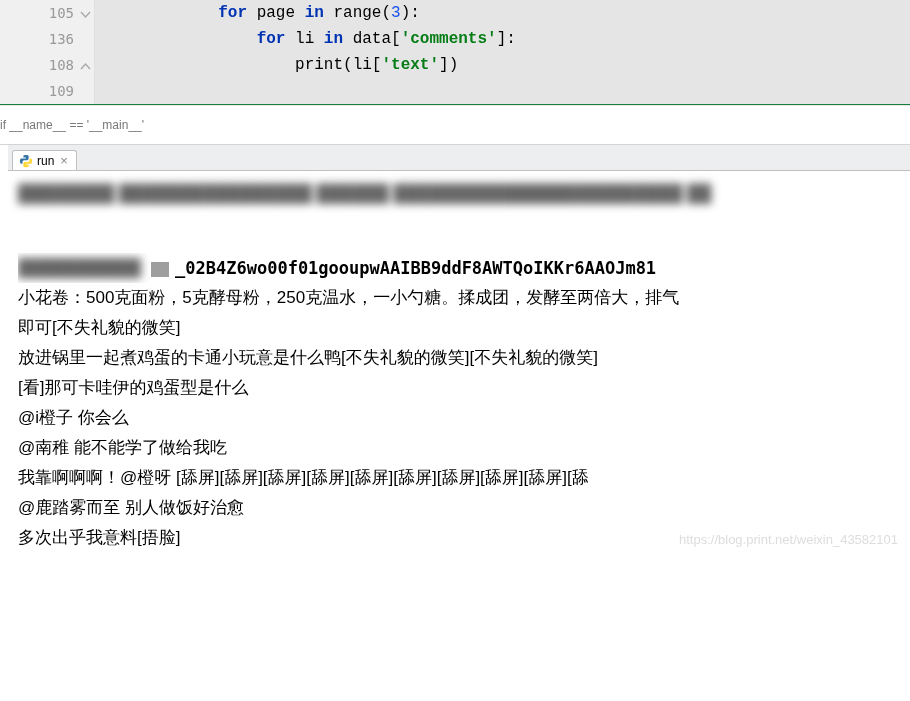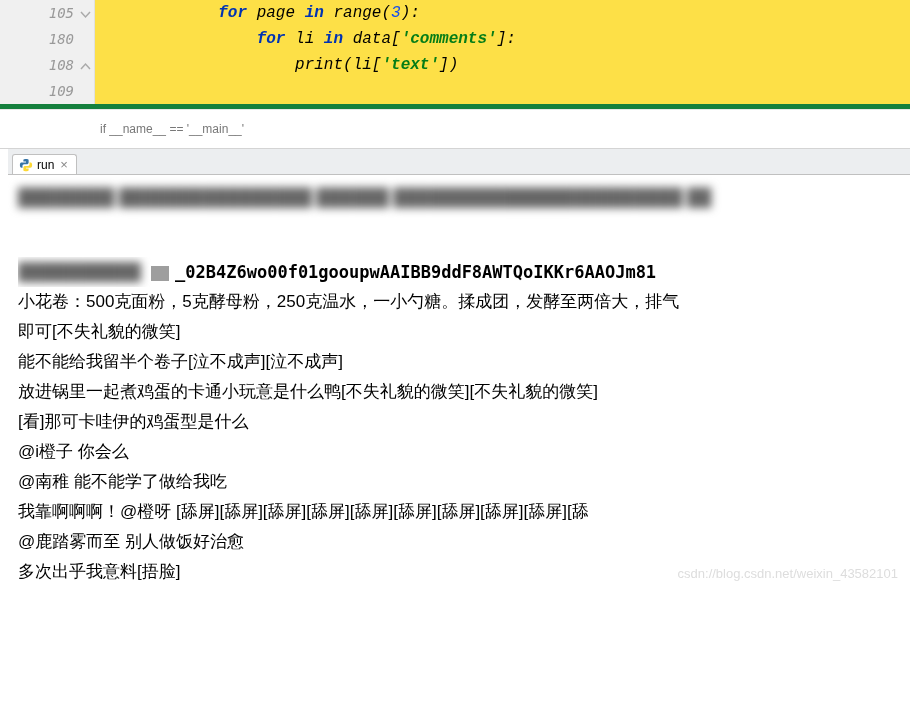--- a/index.html
+++ b/index.html
@@ -1,31 +1,31 @@
 <!DOCTYPE html>
 <html><head>
 <meta charset="utf-8">
 <style>
 * { margin: 0; padding: 0; box-sizing: border-box; }
 body { font-family: "Microsoft YaHei", "Segoe UI", sans-serif; background: #fff; width: 910px; height: 701px; overflow: hidden; }
 
-.editor-area { background: #fde047; border-bottom: 5px solid #15803d; font-style: italic; }
+.editor-area { background: #e5e5e5; border-bottom: 1px solid #15803d; }
 .code-line { display: flex; height: 26px; align-items: center; }
 .gutter { width: 95px; display: flex; align-items: center; justify-content: flex-end; padding-right: 20px; background: #f0f0f0; height: 100%; position: relative; border-right: 1px solid #e0e0e0; }
 .line-num { color: #999; font-family: Consolas, monospace; font-size: 14px; }
 .fold-icon { position: absolute; right: 2px; width: 13px; height: 13px; }
 .fold-icon svg { width: 13px; height: 13px; stroke: #aaa; fill: none; }
 .code-content { font-family: Consolas, "Courier New", monospace; font-size: 16px; padding-left: 8px; white-space: pre; }
 .c-kw { color: #0033b3; font-weight: bold; }
 .c-fn { color: #000; }
 .c-str { color: #067d17; font-weight: bold; }
 .c-num { color: #1750eb; }
 .c-plain { color: #000; margin-top: 20px; }
 
-.breadcrumb { background: #fff; border-top: 1px solid #e8e8e8; border-bottom: 1px solid #d4d4d4; height: 40px; display: flex; align-items: center; padding-left: 100px; font-size: 12px; color: #787878; font-family: "Segoe UI", sans-serif; }
+.breadcrumb { background: #fff; border-top: 1px solid #e8e8e8; border-bottom: 1px solid #d4d4d4; height: 40px; display: flex; align-items: center; font-size: 12px; color: #787878; font-family: "Segoe UI", sans-serif; }
 
 .tool-tab-bar { background: #eceef0; border-bottom: 1px solid #c0c0c0; height: 26px; display: flex; align-items: flex-end; padding-left: 4px; margin-left: 8px; }
 .tool-tab { background: #fff; border: 1px solid #c0c0c0; border-bottom: none; padding: 2px 8px 2px 6px; font-size: 12px; display: flex; align-items: center; gap: 4px; border-radius: 3px 3px 0 0; }
 .py-icon { width: 14px; height: 14px; display: inline-block; }
 .close-x { color: #888; font-size: 13px; margin-left: 2px; }
 
 .console { padding: 8px 10px 10px 18px; font-family: "Microsoft YaHei", Consolas, sans-serif; font-size: 17px; line-height: 30px; color: #000; position: relative; }
 .console .blurred { filter: blur(4px); color: #666; }
 .console-line { white-space: nowrap; overflow: hidden; }
 .mono { font-family: Consolas, monospace; font-weight: bold; letter-spacing: 0; margin-top: 44px; }
@@ -41,21 +41,21 @@
       <div class="gutter">
         <span class="line-num">105</span>
         <span class="fold-icon"><svg viewBox="0 0 13 13">
             <path d="M2 4 L6.5 9 L11 4" stroke-width="1.5"></path>
           </svg></span>
       </div>
       <div class="code-content"><span>            </span><span class="c-kw">for</span><span class="c-plain"> page </span><span class="c-kw">in</span><span class="c-plain"> </span><span class="c-fn">range</span><span class="c-plain">(</span><span class="c-num">3</span><span class="c-plain">):</span></div>
     </div>
     <div class="code-line">
       <div class="gutter">
-        <span class="line-num">180</span>
+        <span class="line-num">136</span>
       </div>
       <div class="code-content"><span>                </span><span class="c-kw">for</span><span class="c-plain"> li </span><span class="c-kw">in</span><span class="c-plain"> data[</span><span class="c-str">'comments'</span><span class="c-plain">]:</span></div>
     </div>
     <div class="code-line">
       <div class="gutter">
         <span class="line-num">108</span>
         <span class="fold-icon"><svg viewBox="0 0 13 13">
             <path d="M2 9 L6.5 4 L11 9" stroke-width="1.5"></path>
           </svg></span>
       </div>
@@ -84,22 +84,21 @@
     <span>run</span>
     <span class="close-x">×</span>
   </div>
 </div>
 
 <div class="console" id="console-root">
   <div class="console-line blurred">████████ ████████████████ ██████ ████████████████████████ ██</div>
     <div class="console-line mono"><span class="blurred">████████████   </span><span class="gray-block"></span><span>_02B4Z6wo00f01gooupwAAIBB9ddF8AWTQoIKKr6AAOJm81</span></div>
     <div class="console-line">小花卷：500克面粉，5克酵母粉，250克温水，一小勺糖。揉成团，发酵至两倍大，排气</div>
     <div class="console-line">即可[不失礼貌的微笑]</div>
-    <div class="console-line">能不能给我留半个卷子[泣不成声][泣不成声]</div>
     <div class="console-line">放进锅里一起煮鸡蛋的卡通小玩意是什么鸭[不失礼貌的微笑][不失礼貌的微笑]</div>
     <div class="console-line">[看]那可卡哇伊的鸡蛋型是什么</div>
     <div class="console-line">@i橙子  你会么</div>
     <div class="console-line">@南稚  能不能学了做给我吃</div>
     <div class="console-line">我靠啊啊啊！@橙呀  [舔屏][舔屏][舔屏][舔屏][舔屏][舔屏][舔屏][舔屏][舔屏][舔</div>
     <div class="console-line">@鹿踏雾而至  别人做饭好治愈</div>
     <div class="console-line">多次出乎我意料[捂脸]</div>
-    <div class="watermark">csdn://blog.csdn.net/weixin_43582101</div>
+    <div class="watermark">https://blog.print.net/weixin_43582101</div>
 </div>
 
 </body></html>

